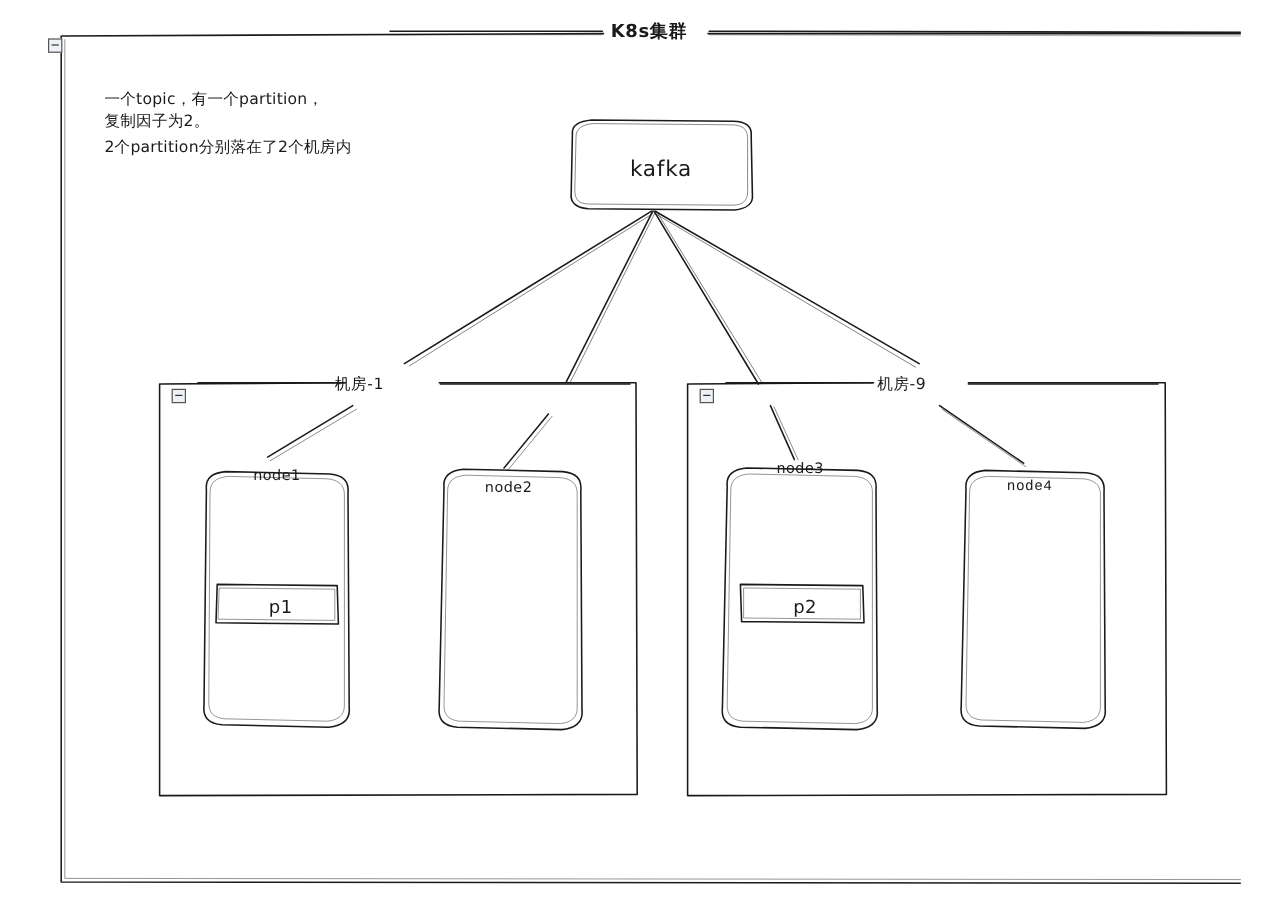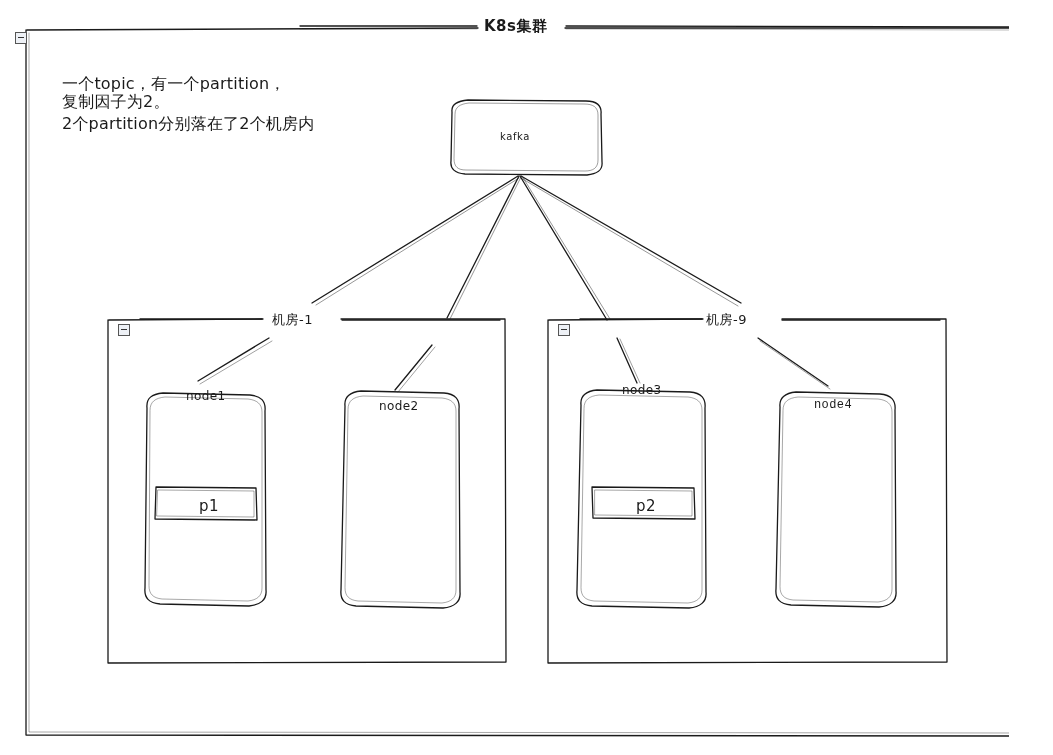--- a/index.html
+++ b/index.html
@@ -7,54 +7,55 @@
     padding: 0;
     background: #ffffff;
   }
   #canvas {
     position: relative;
     width: 1009px;
     height: 755px;
     background: #ffffff;
     font-family: "DejaVu Sans", sans-serif;
     overflow: hidden;
+    margin-left: 25px;
   }
   svg.layer {
     position: absolute;
     left: 0;
     top: 0;
     width: 1053px;
     height: 755px;
   }
   .lbl {
     position: absolute;
     color: #1a1a1a;
     white-space: pre;
     font-family: "DejaVu Sans", sans-serif;
   }
   .note {
-    font-size: 16px;
+    font-size: 13px;
     line-height: 20px;
     letter-spacing: 0.2px;
   }
   .title-outer {
     font-size: 15px;
     font-weight: bold;
     letter-spacing: 0.5px;
   }
   .title-group {
     font-size: 13px;
     letter-spacing: 0.5px;
   }
   .node-lbl {
     font-size: 12px;
     letter-spacing: 0.4px;
   }
   .kafka-lbl {
-    font-size: 10px;
+    font-size: 18px;
     letter-spacing: 0.6px;
   }
   .part-lbl {
     font-size: 15px;
     letter-spacing: 0.4px;
   }
   .collapse-box {
     position: absolute;
     width: 12px;
     height: 12px;
@@ -135,21 +136,21 @@
       <path d="M592,487 L694,488 L695,519 L593,518 Z"></path>
       <path d="M595,490 L692,491 L692,516 L595,515 Z" stroke-width="0.7" opacity="0.55"></path>
     </g>
   </svg>
 
   <div class="collapse-box" style="left:15px; top:32px;"></div>
   <div class="collapse-box" style="left:118px; top:324px;"></div>
   <div class="collapse-box" style="left:558px; top:324px;"></div>
 
   <div class="lbl title-outer" style="left:484px; top:17px;">K8s集群</div>
-  <div class="lbl title-group" style="left:272px; top:311px;">机房-1</div>
+  <div class="lbl title-group" style="left:254px; top:311px;">机房-1</div>
   <div class="lbl title-group" style="left:706px; top:311px;">机房-9</div>
 
   <div class="lbl note" style="left:62px; top:74px;">一个topic，有一个partition，</div>
   <div class="lbl note" style="left:62px; top:92px;">复制因子为2。</div>
   <div class="lbl note" style="left:62px; top:114px;text-align:right;">2个partition分别落在了2个机房内</div>
 
   <div class="lbl kafka-lbl" style="left:500px; top:131px;">kafka</div>
 
   <div class="lbl node-lbl" style="left:186px; top:389px;">node1</div>
   <div class="lbl node-lbl" style="left:379px; top:399px;">node2</div>

